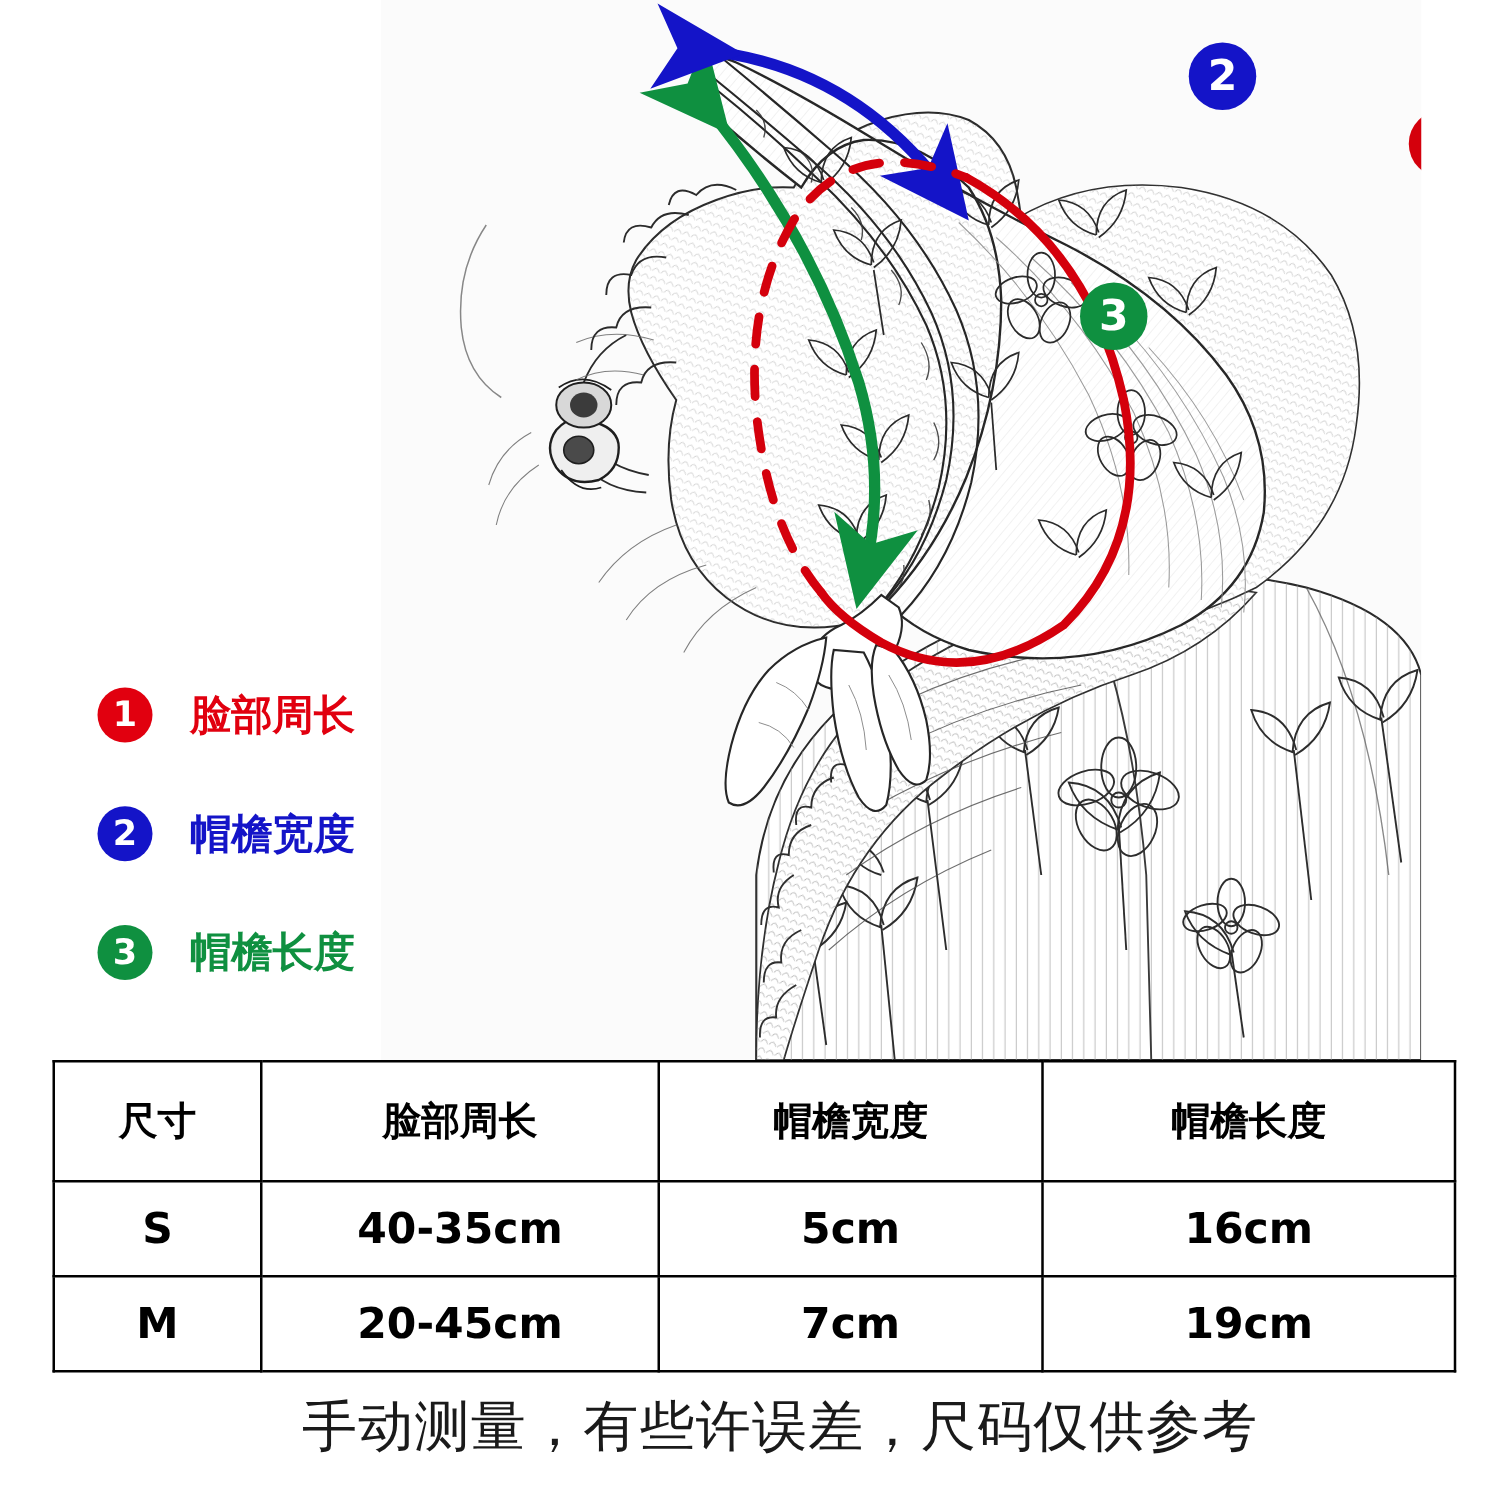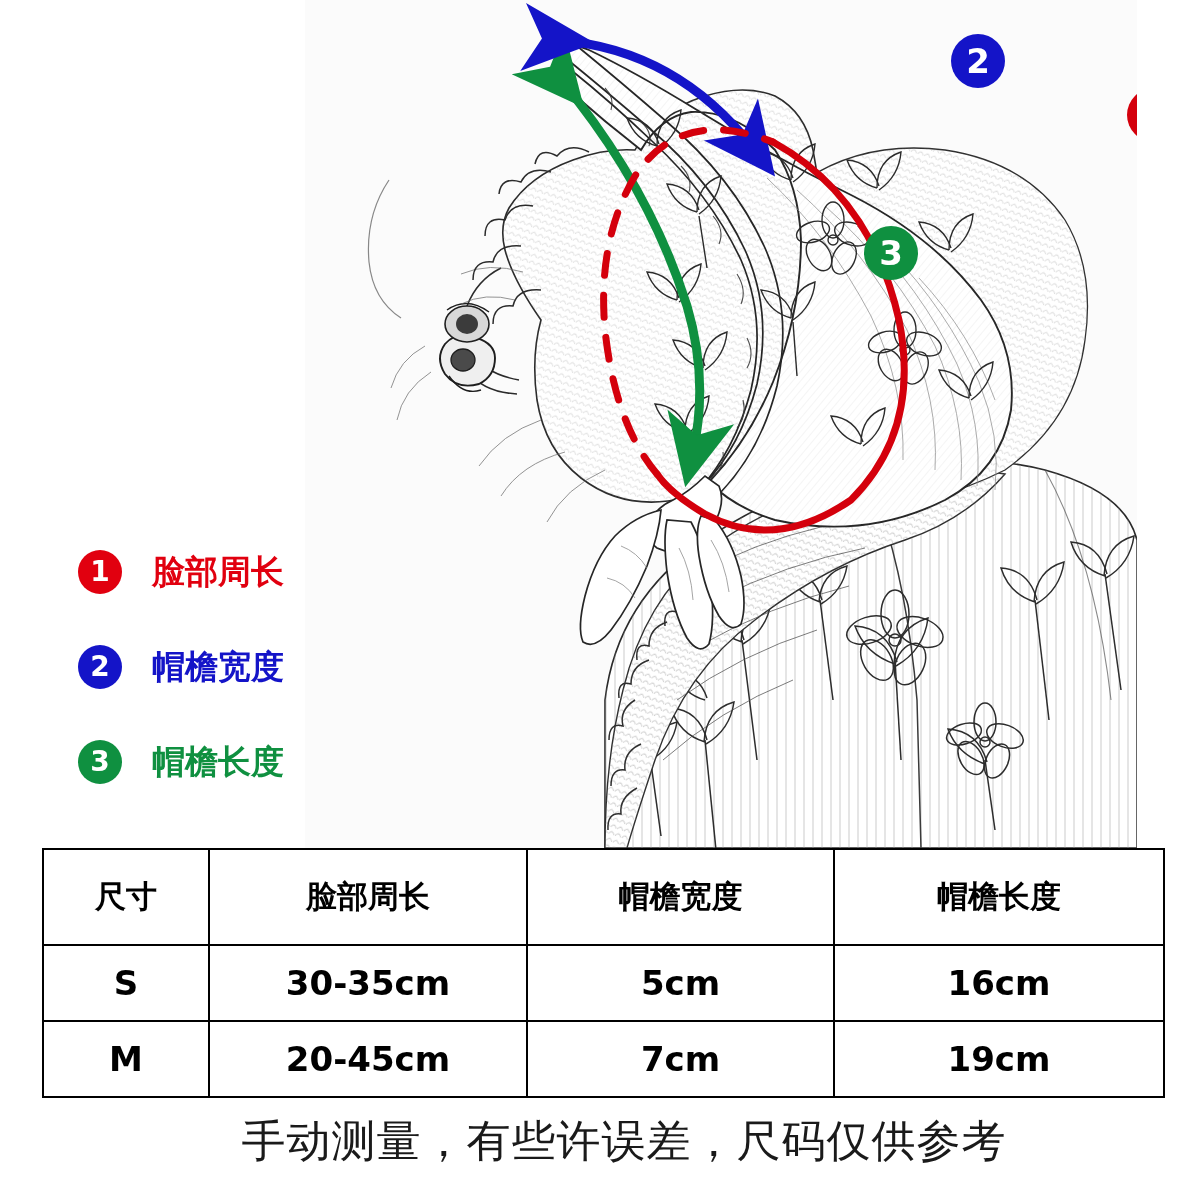--- a/index.html
+++ b/index.html
@@ -418,21 +418,21 @@
       <tr>
         <th>尺寸</th>
         <th>脸部周长</th>
         <th>帽檐宽度</th>
         <th>帽檐长度</th>
       </tr>
     </thead>
     <tbody>
       <tr>
         <td>S</td>
-        <td>30-35cm</td>
+        <td>40-35cm</td>
         <td>5cm</td>
         <td>16cm</td>
       </tr>
       <tr>
         <td>M</td>
         <td>20-45cm</td>
         <td>7cm</td>
         <td>19cm</td>
       </tr>
     </tbody>

